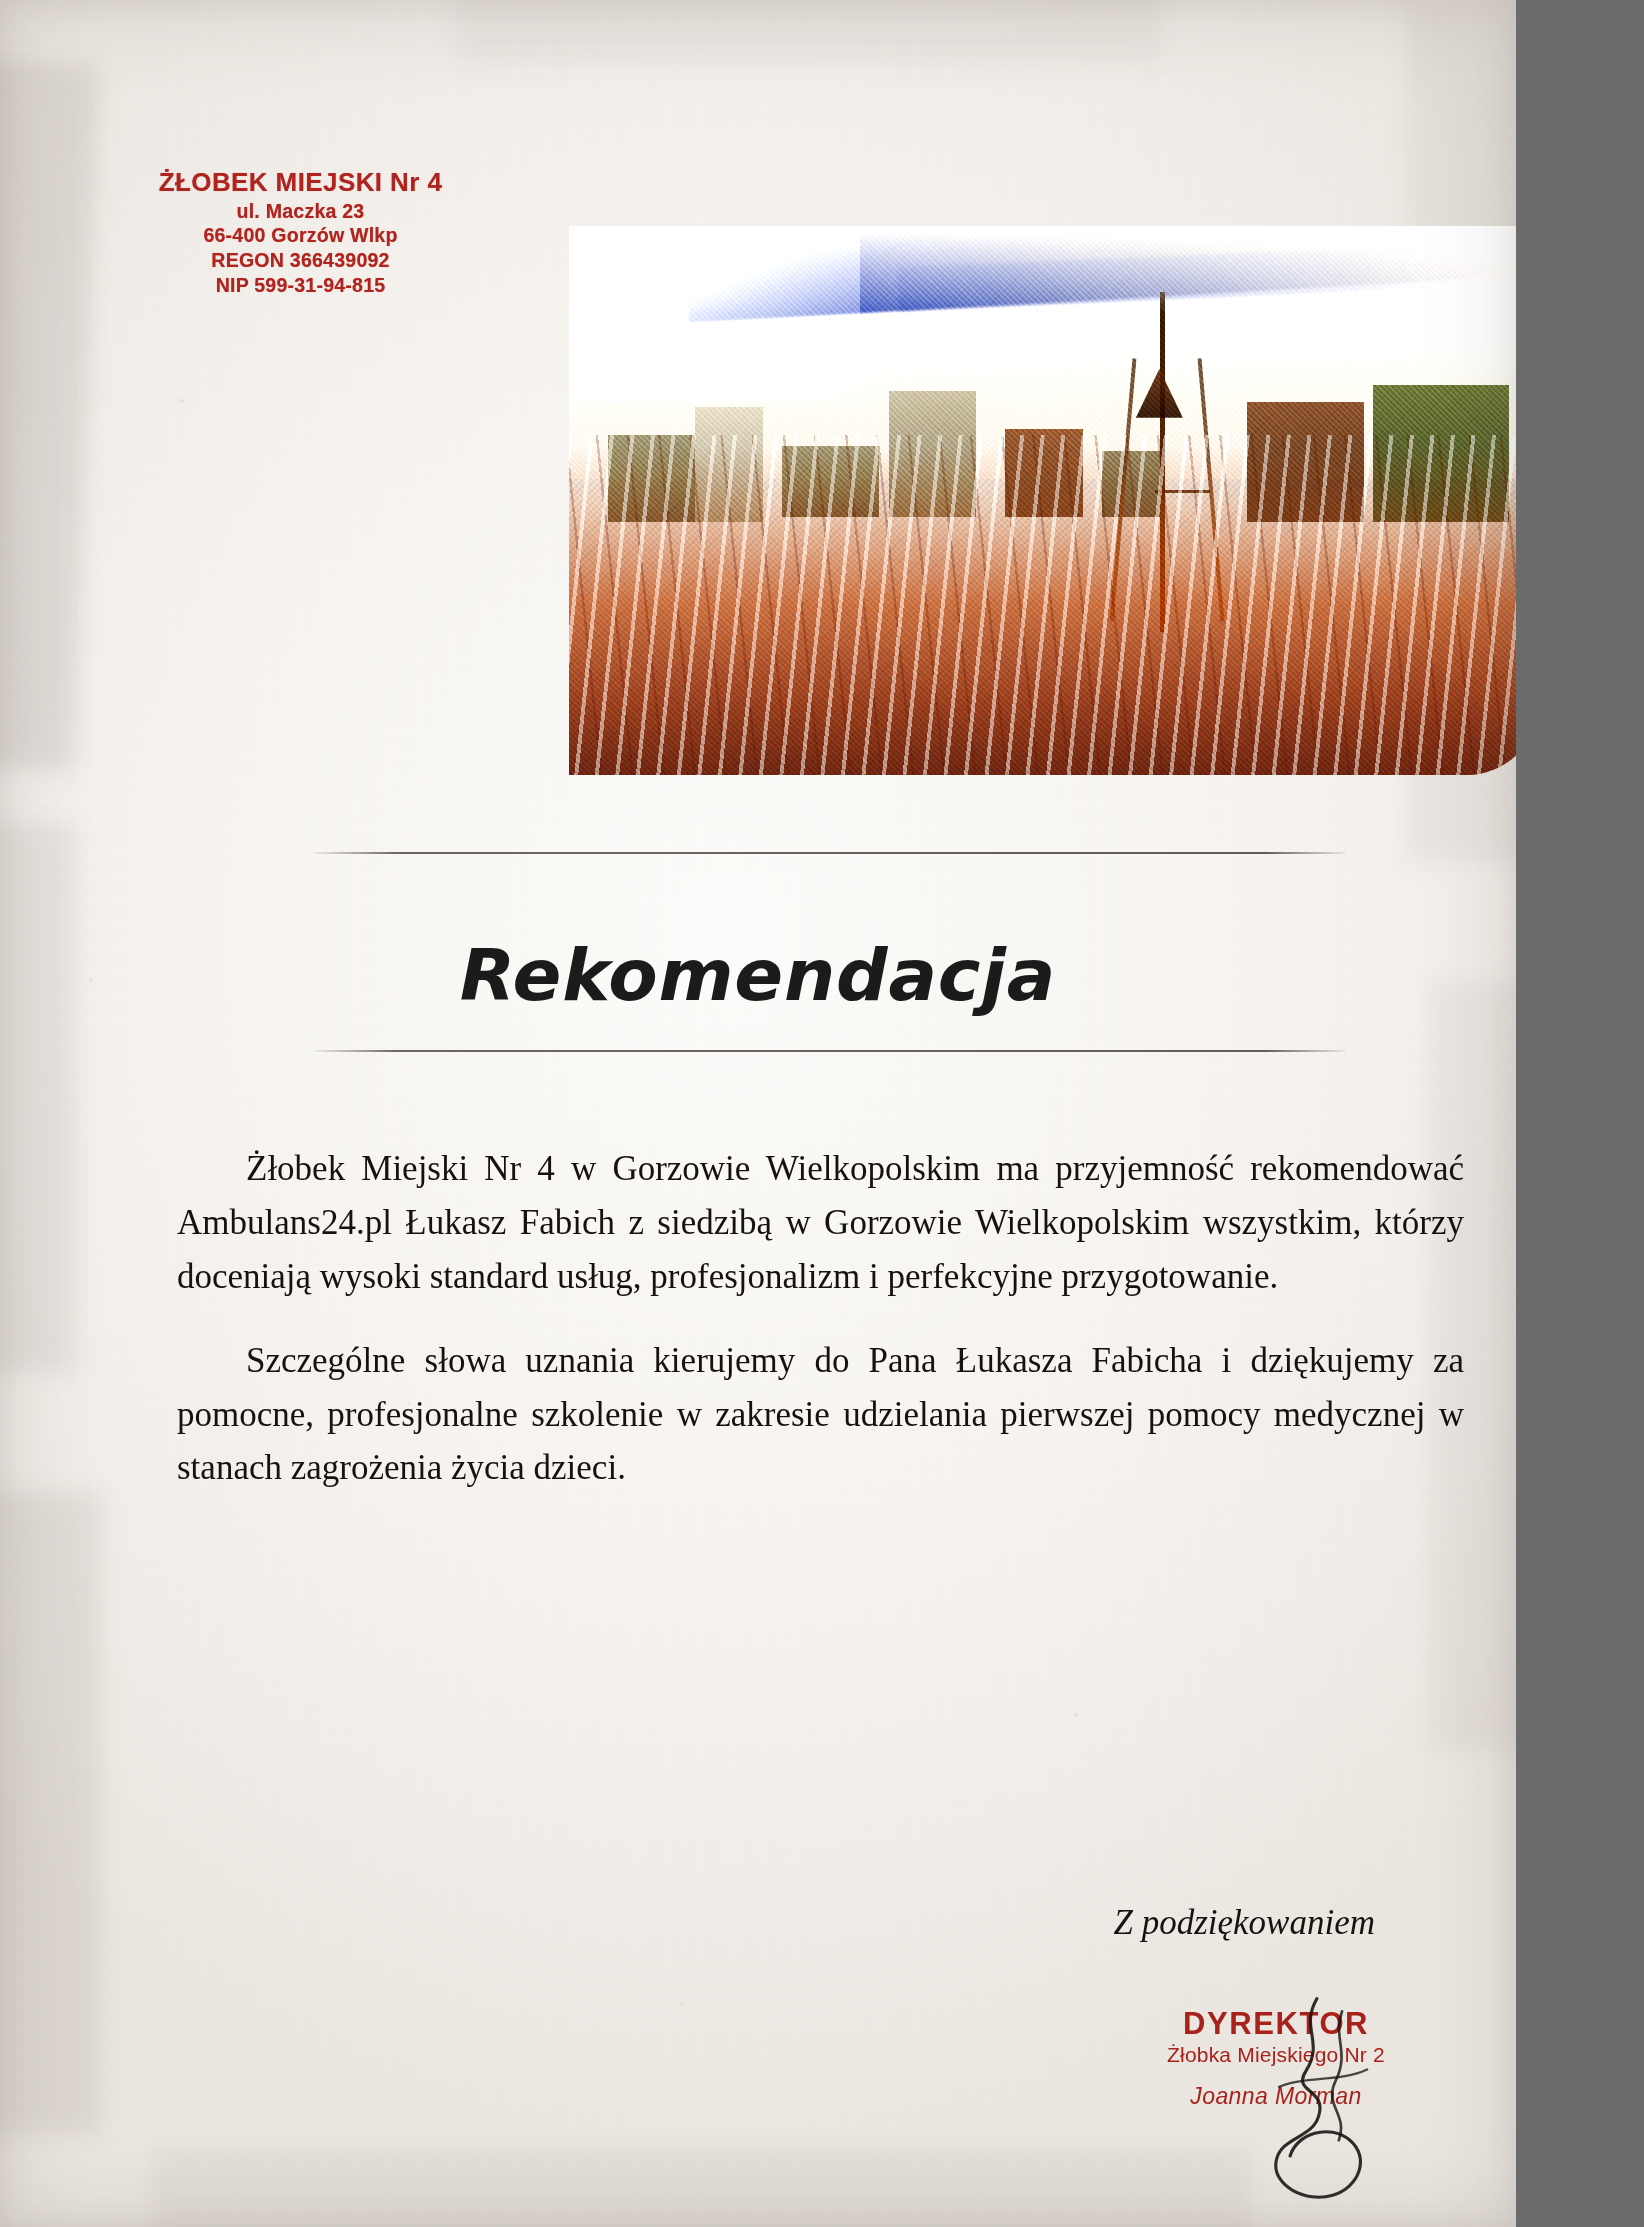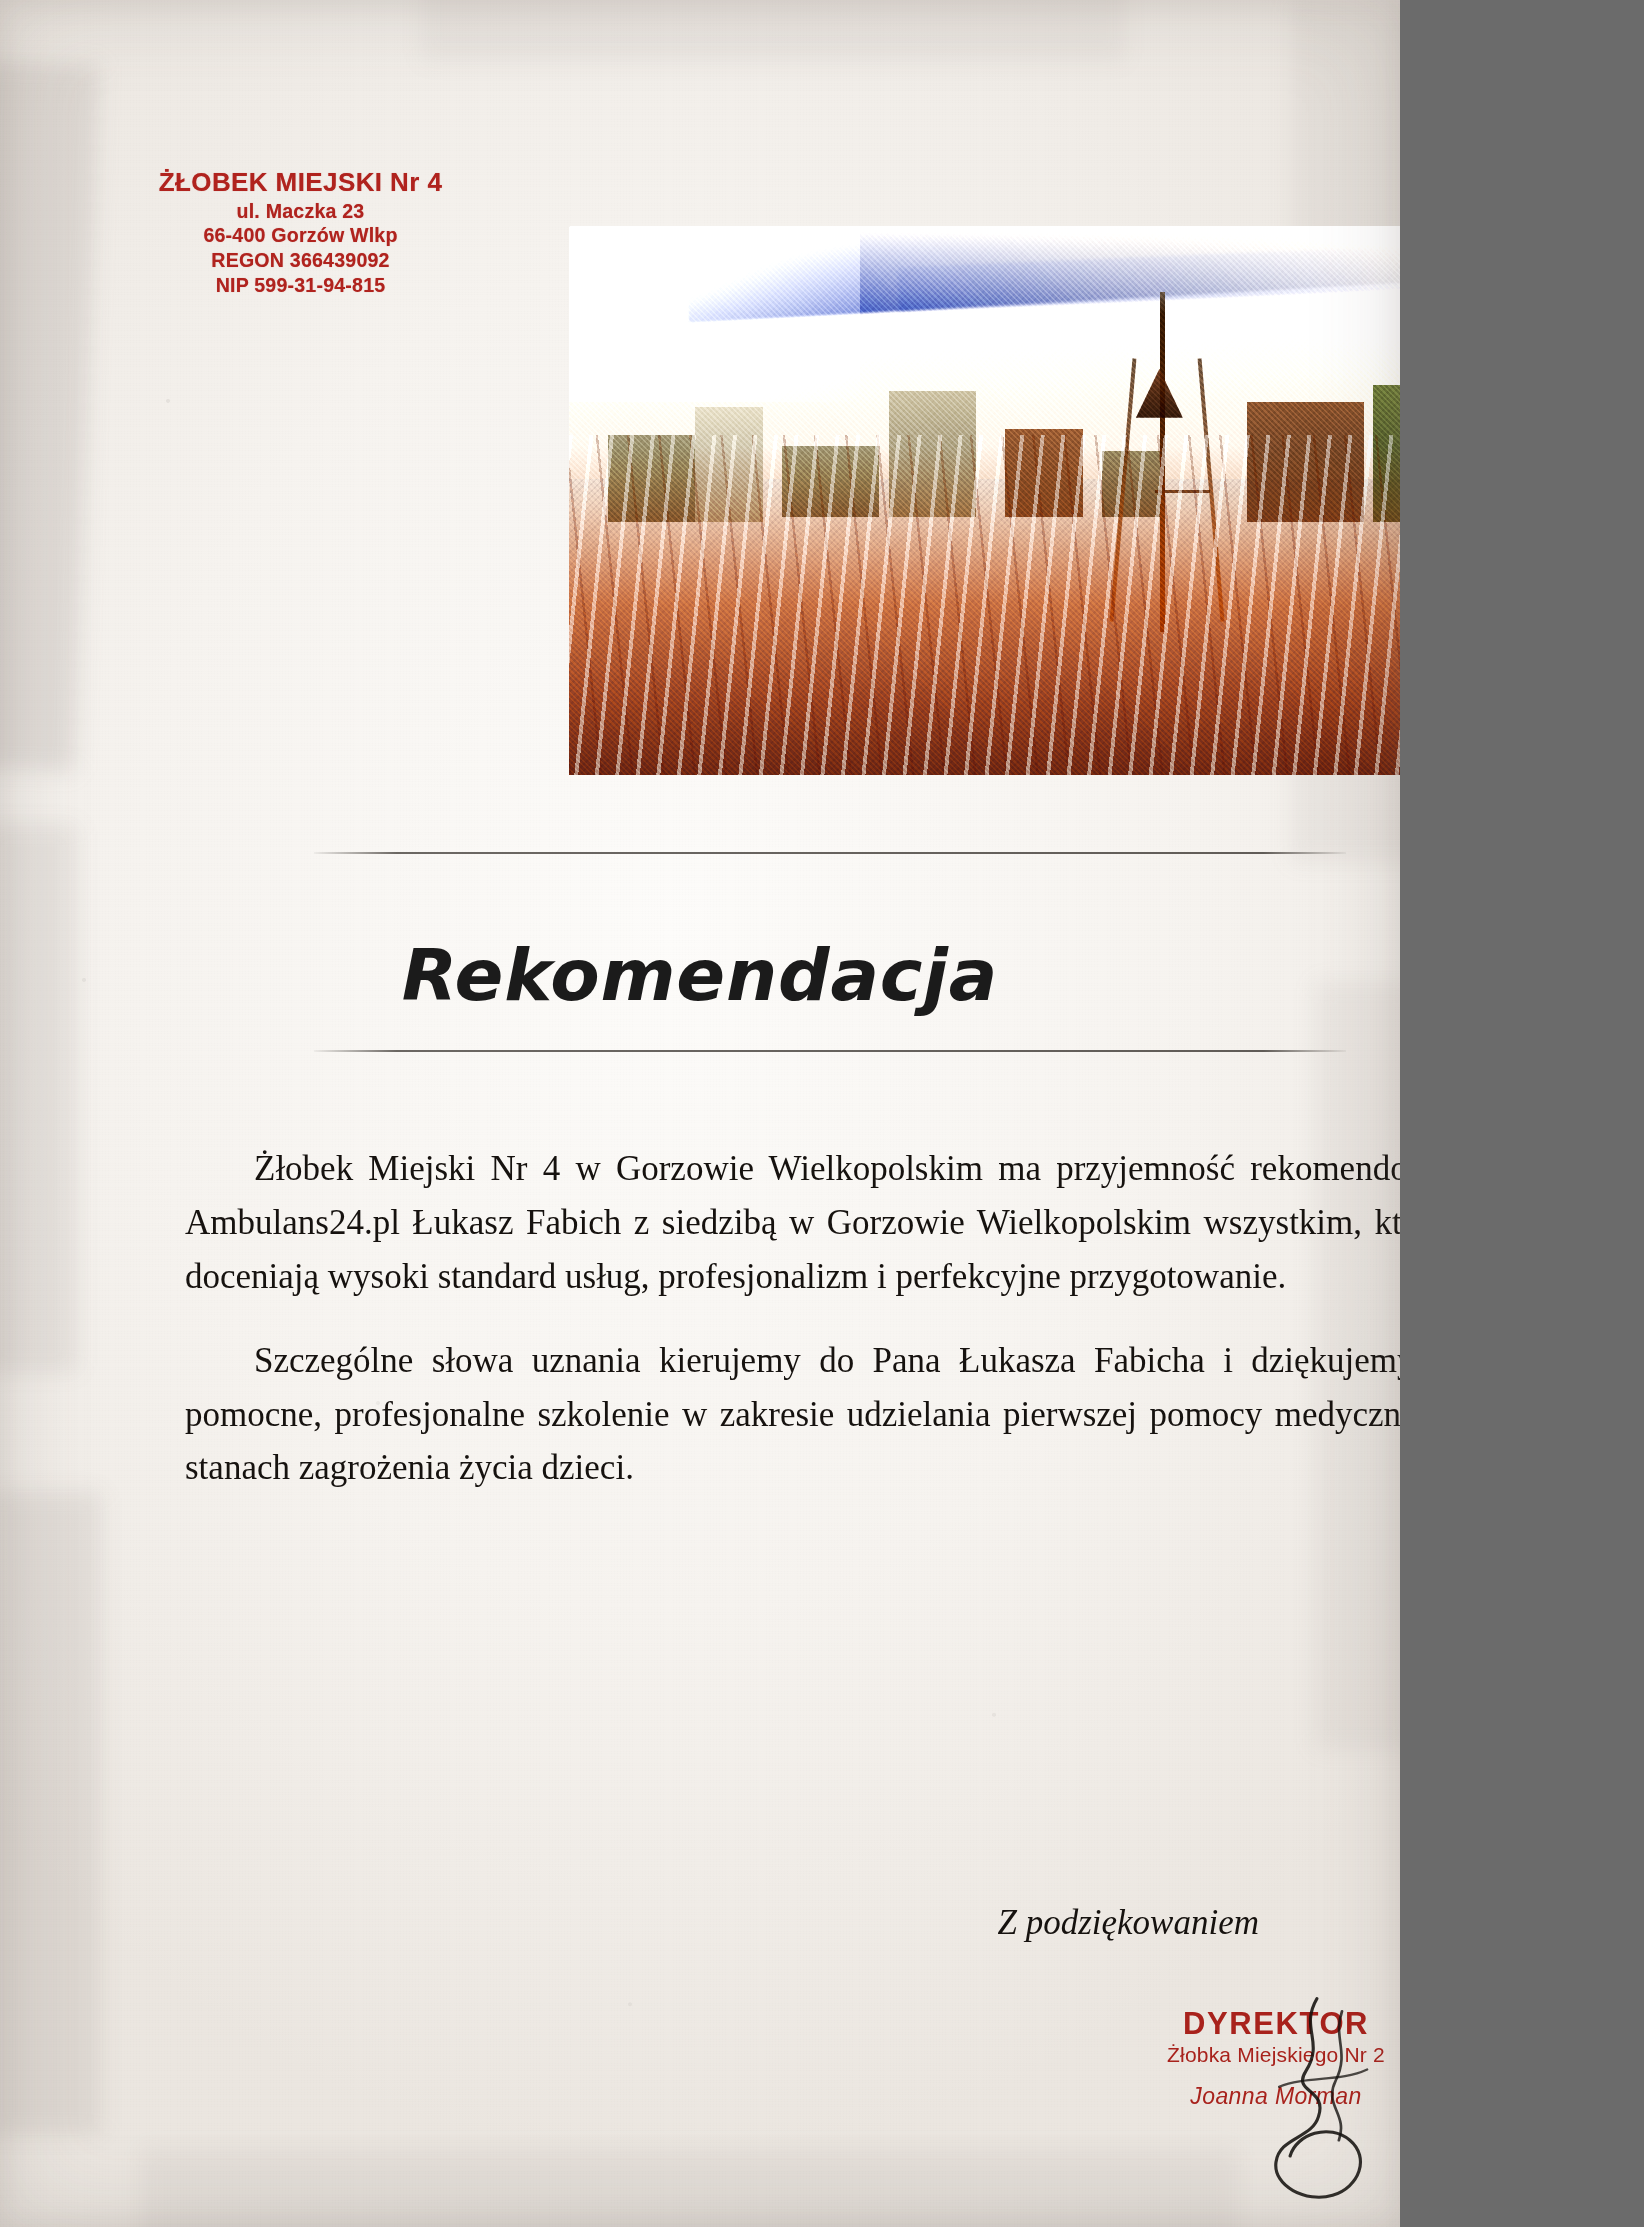--- a/index.html
+++ b/index.html
@@ -3,21 +3,21 @@
 <meta charset="utf-8">
 <title>Rekomendacja</title>
 <style>
   html, body {
     margin: 0;
     padding: 0;
     background: #6b6b6b;
   }
   .page {
     position: relative;
-    width: 1400px;
+    width: 1516px;
     height: 2227px;
     background: #fdba74;
     overflow: hidden;
     font-family: "Liberation Serif", serif;
     color: #141414;
   }
 
   
   .paper-base {
     position: absolute;
@@ -228,21 +228,21 @@
     position: absolute;
     left: 177px;
     top: 1142px;
     width: 1287px;
     font-size: 35px;
     line-height: 1.54;
     text-align: justify;
     color: #16120f;
   }
   .body-text p {
-    margin: 0 0 30px 8px;
+    margin: 0 0 30px 0;
     text-indent: 69px;
   }
   .closing {
     position: absolute;
     right: 141px;
     top: 1903px;
     font-size: 35px;
     color: #16120f;
     font-style: italic;
   }

